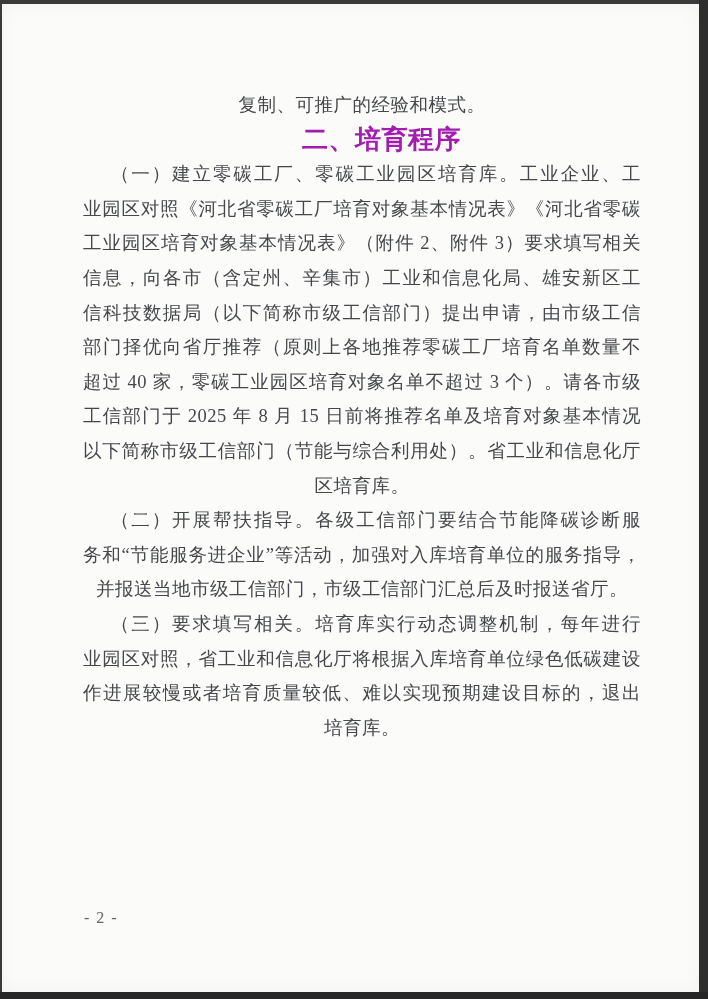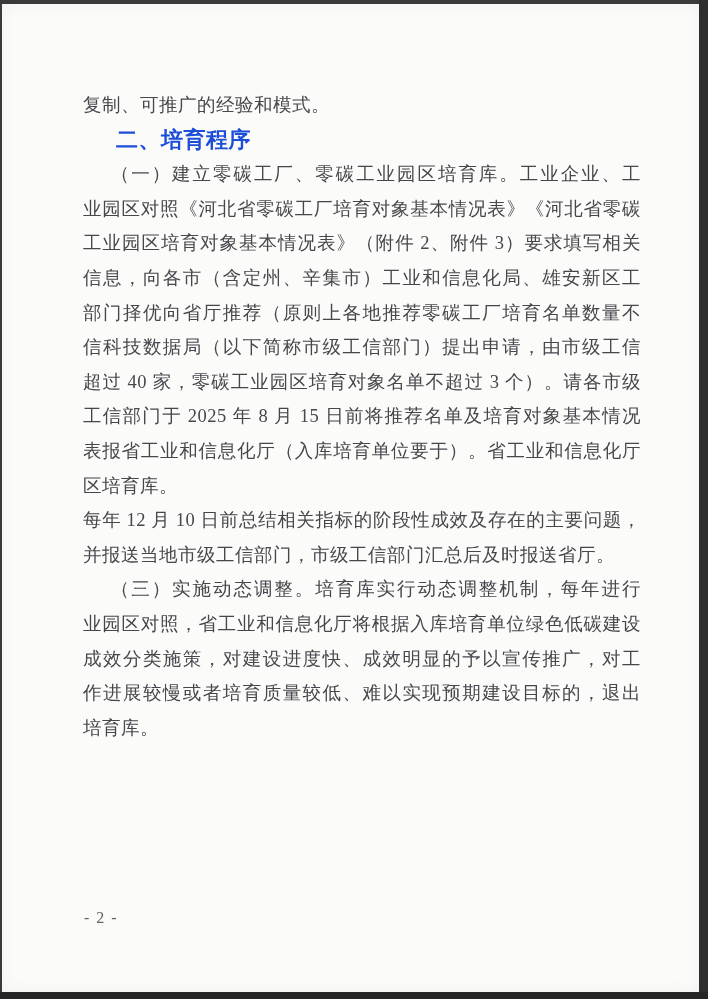--- a/index.html
+++ b/index.html
@@ -42,33 +42,33 @@
     top: 84px;
     width: 558px;
   }
   .line {
     height: 34.6px;
     line-height: 34.6px;
     font-size: 18.5px;
     color: #45474b;
     letter-spacing: 0.5px;
     overflow: hidden;
-    text-align: left;
+    text-align: center;
   }
   .line.justify {
     text-align: justify;
     text-align-last: justify;
   }
   .line.indent {
     text-indent: 1.5em;
   }
   .line.heading {
     font-weight: bold;
-    color: #1d4ed8;
-    font-size: 22px;
+    color: #a21caf;
+    font-size: 26px;
   }
   .page-number {
     position: absolute;
     left: 82px;
     top: 905px;
     font-size: 16px;
     color: #62665f;
     letter-spacing: 1.5px;
   }
 </style>
@@ -76,30 +76,30 @@
 <body>
 
 <div class="page">
   <div class="content">
     <div class="line">复制、可推广的经验和模式。</div>
     <div class="line heading indent">二、培育程序</div>
     <div class="line justify indent">（一）建立零碳工厂、零碳工业园区培育库。工业企业、工</div>
     <div class="line justify">业园区对照《河北省零碳工厂培育对象基本情况表》《河北省零碳</div>
     <div class="line justify">工业园区培育对象基本情况表》（附件 2、附件 3）要求填写相关</div>
     <div class="line justify">信息，向各市（含定州、辛集市）工业和信息化局、雄安新区工</div>
+    <div class="line justify">信科技数据局（以下简称市级工信部门）提出申请，由市级工信</div>
     <div class="line justify">部门择优向省厅推荐（原则上各地推荐零碳工厂培育名单数量不</div>
-    <div class="line justify">信科技数据局（以下简称市级工信部门）提出申请，由市级工信</div>
     <div class="line justify">超过 40 家，零碳工业园区培育对象名单不超过 3 个）。请各市级</div>
     <div class="line justify">工信部门于 2025 年 8 月 15 日前将推荐名单及培育对象基本情况</div>
-    <div class="line justify">表报省工业和信息化厅（入库培育单位要于）。省工业和信息化厅</div>
+    <div class="line justify">以下简称市级工信部门（节能与综合利用处）。省工业和信息化厅</div>
     <div class="line">区培育库。</div>
-    <div class="line justify">每年 12 月 10 日前总结相关指标的阶段性成效及存在的主要问题，</div>
+    <div class="line justify indent">（二）开展帮扶指导。各级工信部门要结合节能降碳诊断服</div>
+    <div class="line justify">务和“节能服务进企业”等活动，加强对入库培育单位的服务指导，</div>
     <div class="line">并报送当地市级工信部门，市级工信部门汇总后及时报送省厅。</div>
-    <div class="line justify indent">（三）实施动态调整。培育库实行动态调整机制，每年进行</div>
+    <div class="line justify indent">（三）要求填写相关。培育库实行动态调整机制，每年进行</div>
     <div class="line justify">业园区对照，省工业和信息化厅将根据入库培育单位绿色低碳建设</div>
-    <div class="line justify">成效分类施策，对建设进度快、成效明显的予以宣传推广，对工</div>
     <div class="line justify">作进展较慢或者培育质量较低、难以实现预期建设目标的，退出</div>
     <div class="line">培育库。</div>
   </div>
   <div class="page-number">- 2 -</div>
 </div>
 <div class="scan-edge-right"></div>
 <div class="scan-edge-bottom"></div>
 
 </body></html>

